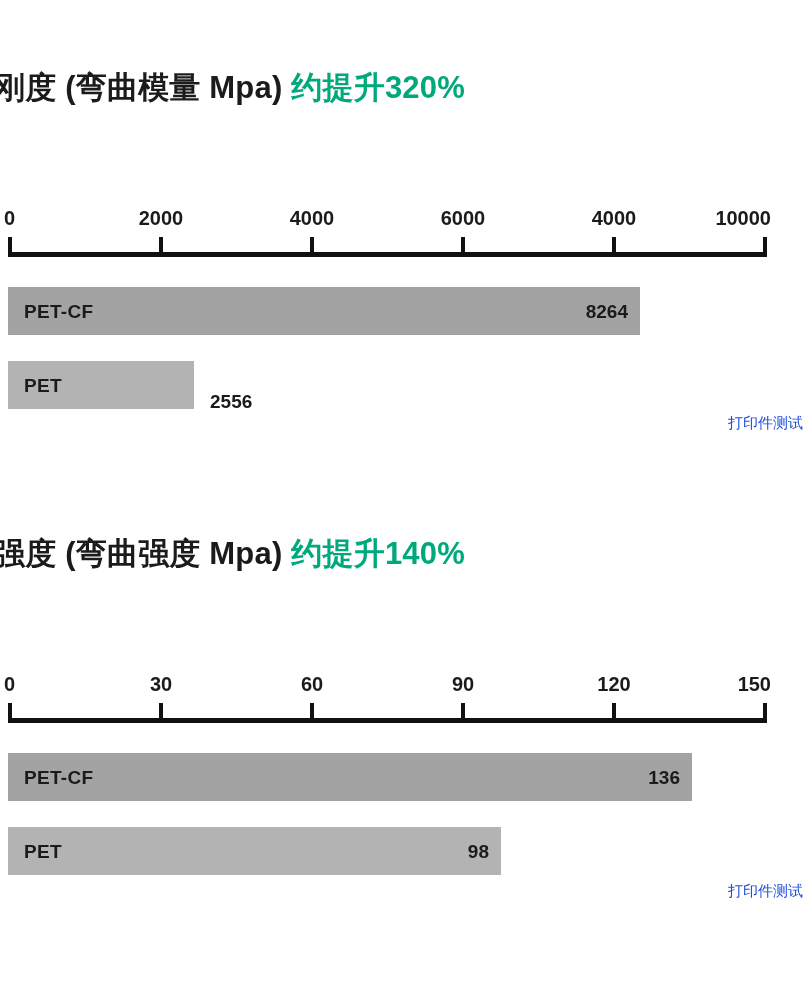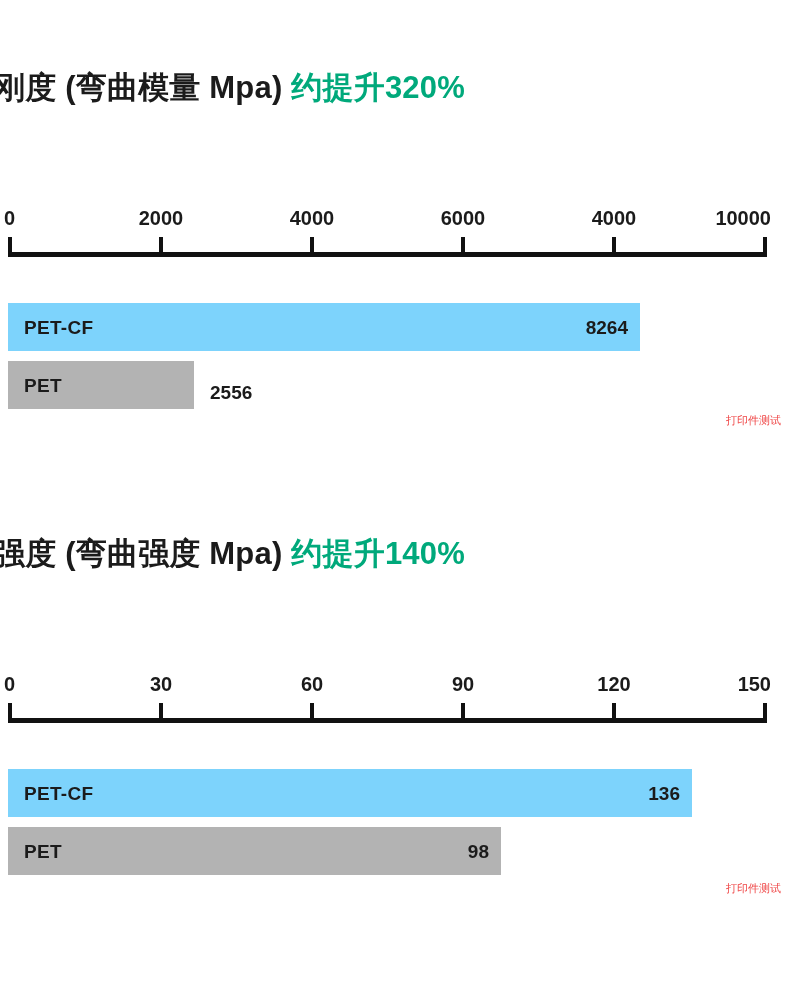--- a/index.html
+++ b/index.html
@@ -96,56 +96,56 @@
   .bar {
     position: absolute;
     left: 8px;
     top: 0;
     height: 48px;
     display: flex;
     align-items: center;
     box-sizing: border-box;
     padding: 0 12px 0 16px;
   }
-  .bar.green { background: #7dd3fc; margin-top: 16px; }
+  .bar.green { background: #a3a3a3; }
   .bar.gray  { background: #b3b3b3; }
 
   .bar-label {
     font-size: 19px;
     font-weight: 700;
     color: #1b1b1b;
     letter-spacing: 0.3px;
     line-height: 1;
   }
   .bar-value-inside {
     margin-left: auto;
     font-size: 19px;
     font-weight: 700;
     color: #1b1b1b;
     line-height: 1;
   }
   .bar-value-outside {
     position: absolute;
-    top: 7px;
+    top: 16px;
     height: 48px;
     display: flex;
     align-items: center;
     font-size: 19px;
     font-weight: 700;
     color: #1b1b1b;
     white-space: nowrap;
     line-height: 1;
   }
 
   .footnote {
     position: absolute;
-    right: 26px;
-    font-size: 11px;
+    right: 4px;
+    font-size: 15px;
     font-weight: 400;
-    color: #ef4444;
+    color: #1d4ed8;
     white-space: nowrap;
     line-height: 1;
   }
   #footnote-0 { top: 343px; }
   #footnote-1 { top: 345px; }
 </style>
 </head>
 <body>
 
 <div class="page">

